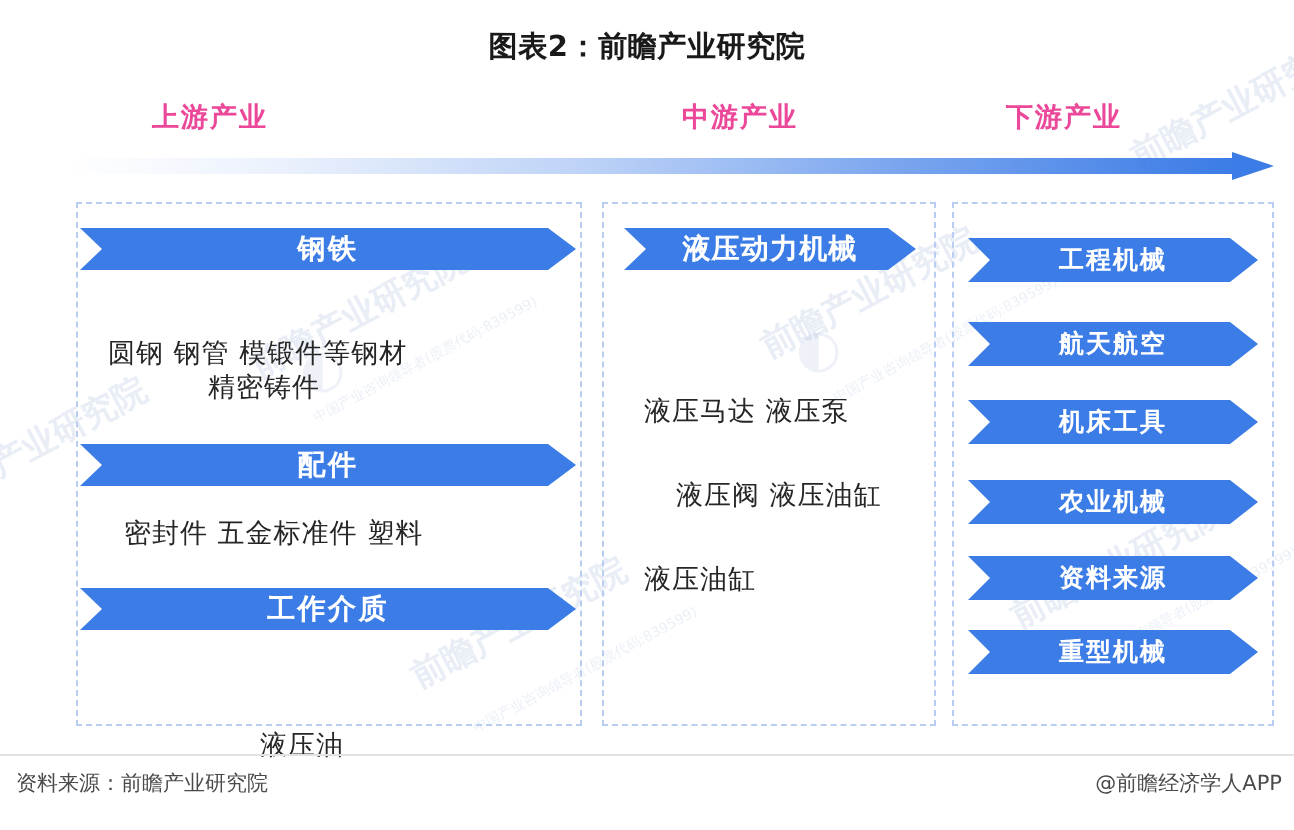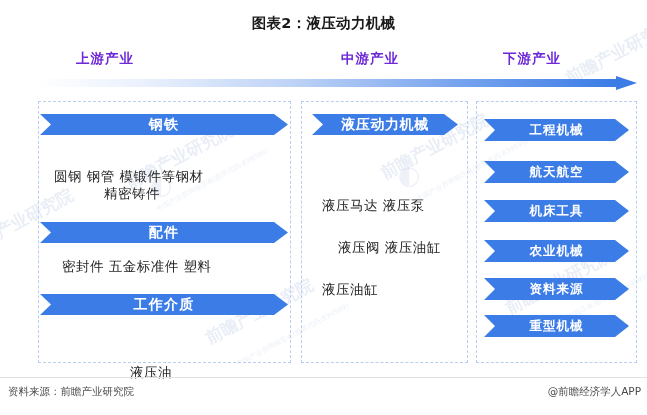--- a/index.html
+++ b/index.html
@@ -27,21 +27,21 @@
     font-weight: bold;
     color: #1a1a1a;
     letter-spacing: 0.3px;
   }
 
   
   .col-header {
     position: absolute;
     font-size: 13.5px;
     font-weight: bold;
-    color: #6d28d9;
+    color: #ec4899;
     letter-spacing: 1px;
     white-space: nowrap;
     text-align: right;
   }
   .col-header.upstream   { left: 76px;  top: 50px; }
   .col-header.midstream  { left: 341px; top: 50px; font-family: Liberation Serif, serif; }
   .col-header.downstream { left: 503px; top: 50px; }
 
   
   .flow-arrow {
@@ -180,21 +180,21 @@
     position: absolute;
     color: rgba(120,150,200,0.13);
     font-size: 26px;
     pointer-events: none;
     user-select: none;
   }
 </style>
 </head>
 <body>
 
-<div class="chart-title">图表2：液压动力机械</div>
+<div class="chart-title">图表2：前瞻产业研究院</div>
 
 <div class="wm" style="left:560px; top:40px;">前瞻产业研究院</div>
 <div class="wm" style="left:120px; top:145px;">前瞻产业研究院</div>
 <div class="wm" style="left:375px; top:135px;">前瞻产业研究院</div>
 <div class="wm" style="left:-40px; top:210px;">前瞻产业研究院</div>
 <div class="wm" style="left:200px; top:300px;">前瞻产业研究院</div>
 <div class="wm" style="left:500px; top:270px;">前瞻产业研究院</div>
 <div class="wm-small" style="left:150px; top:175px;">中国产业咨询领导者(股票代码:839599)</div>
 <div class="wm-small" style="left:410px; top:165px;">中国产业咨询领导者(股票代码:839599)</div>
 <div class="wm-small" style="left:230px; top:330px;">中国产业咨询领导者(股票代码:839599)</div>

